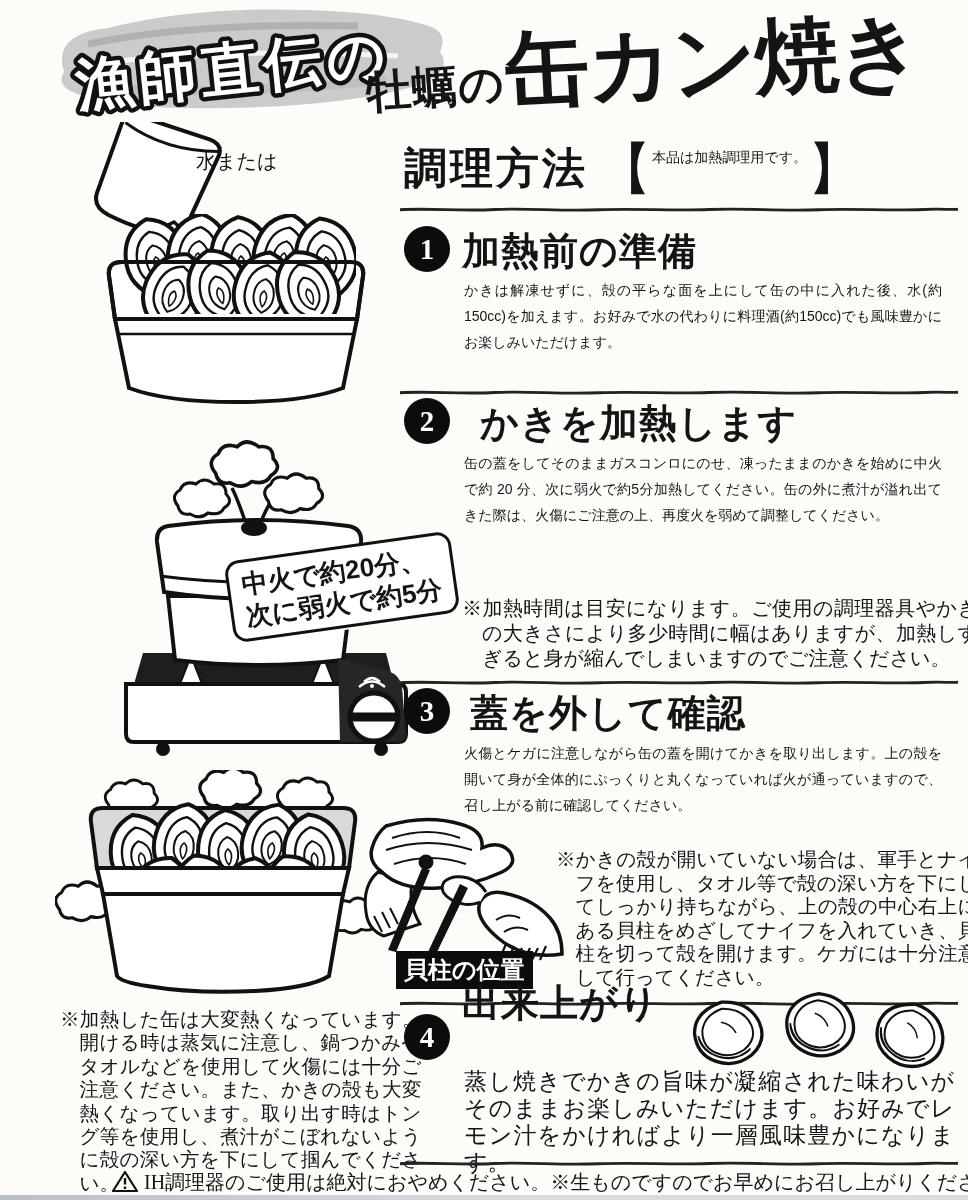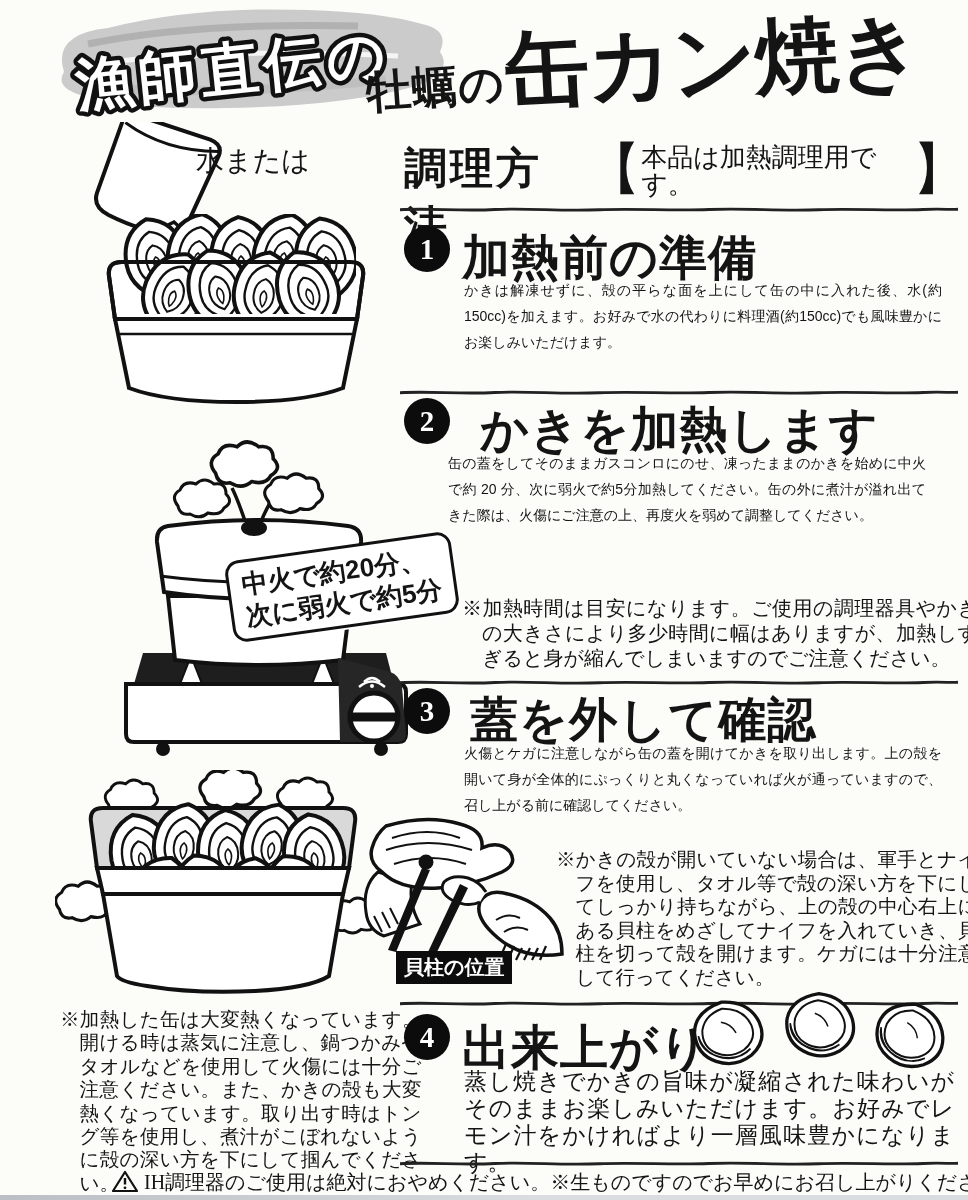--- a/index.html
+++ b/index.html
@@ -9,39 +9,39 @@
   .serif{font-family:"Liberation Serif",serif;}
 
   
   .title-part2{left:366px;top:58px;font-size:45px;font-weight:900;transform:rotate(-4deg);letter-spacing:1px;}
   .title-part3{left:505px;top:4px;font-size:84px;font-weight:900;transform:rotate(-3deg);letter-spacing:-2px;white-space:nowrap;}
 
   
   .cook-header{left:404px;top:140px;display:flex;align-items:flex-start;}
   .hdr-title{font-size:43px;font-weight:900;letter-spacing:3px;padding-right:8px;}
   .hdr-bracket{font-size:56px;font-weight:400;line-height:58px;}
-  .hdr-notes{font-size:26px;line-height:27px;padding-top:4px;}
+  .hdr-notes{font-size:14px;line-height:27px;padding-top:4px;text-align:right;}
 
   .divider{position:absolute;left:400px;width:558px;height:7px;}
   .divider svg{width:100%;height:100%;display:block;}
 
   
   .badge{width:46px;height:46px;border-radius:50%;background:#0c0c0c;color:#fff;display:flex;align-items:center;
          justify-content:center;font-weight:900;font-size:29px;font-family:"Liberation Serif",serif;}
-  .h-step{font-size:48px;font-weight:900;letter-spacing:1px;white-space:nowrap;}
+  .h-step{font-size:38px;font-weight:900;letter-spacing:1px;white-space:nowrap;}
   .body-txt{font-size:14px;line-height:26px;text-align:justify;}
   .note-txt{font-family:"Liberation Serif",serif;font-size:20px;line-height:25px;text-align:justify;
             padding-left:1em;text-indent:-1em;}
 
   
-  .pour-label{left:196px;top:146px;font-size:28px;line-height:30px;font-weight:500;}
+  .pour-label{left:196px;top:146px;font-size:20px;line-height:30px;font-weight:500;}
   .heat-bubble{left:228px;top:546px;background:#fff;border:3.5px solid #111;border-radius:14px;
                padding:6px 12px;transform:rotate(-8deg);font-size:26px;font-weight:900;line-height:32px;
                white-space:nowrap;box-shadow:2px 2px 0 #fff;}
-  .scallop-label{left:396px;top:951px;background:#0c0c0c;color:#fff;font-size:20px;font-weight:700;
+  .scallop-label{left:396px;top:951px;background:#0c0c0c;color:#fff;font-size:24px;font-weight:700;
                  padding:3px 8px;white-space:nowrap;}
   .left-warning{left:60px;top:1008px;width:342px;font-size:19.5px;line-height:23.4px;text-align:justify;
                 padding-left:1em;text-indent:-1em;}
 
   
   .bottom-warning{left:112px;top:1170px;display:flex;align-items:flex-start;font-size:20px;line-height:24px;white-space:nowrap;}
   .bottom-warning .txt{padding-left:6px;}
   .paper-edge{left:0;top:1195px;width:968px;height:5px;background:linear-gradient(90deg,#aab0b8cc,#c9cdd2aa 55%,#dadde0 100%);}
   svg{display:block;}
 </style>
@@ -198,21 +198,21 @@
   <div class="abs body-txt" style="left:464px;top:277px;width:478px">かきは解凍せずに、殻の平らな面を上にして缶の中に入れた後、水(約150cc)を加えます。お好みで水の代わりに料理酒(約150cc)でも風味豊かにお楽しみいただけます。</div>
 
   <div class="divider" style="top:389px">
     <svg viewBox="0 0 560 6" preserveAspectRatio="none">
         <path d="M0,3.2 C30,1.6 60,4.6 95,3 C130,1.4 160,4.8 200,3.2 C240,1.8 270,4.4 310,3 C350,1.6 380,4.6 420,3.2 C460,2 490,4.4 525,3 C545,2.2 552,3.4 560,2.8" stroke="#222" stroke-width="2.4" fill="none"></path>
       </svg>
   </div>
 
   <div class="abs badge" style="left:404px;top:398px">2</div>
   <div class="abs h-step" style="left:480px;top:398px">かきを加熱します</div>
-  <div class="abs body-txt" style="left:448px;top:450px;width:478px">缶の蓋をしてそのままガスコンロにのせ、凍ったままのかきを始めに中火で約 20 分、次に弱火で約5分加熱してください。缶の外に煮汁が溢れ出てきた際は、火傷にご注意の上、再度火を弱めて調整してください。</div>
+  <div class="abs body-txt" style="left:464px;top:450px;width:478px">缶の蓋をしてそのままガスコンロにのせ、凍ったままのかきを始めに中火で約 20 分、次に弱火で約5分加熱してください。缶の外に煮汁が溢れ出てきた際は、火傷にご注意の上、再度火を弱めて調整してください。</div>
   <div class="abs note-txt" style="left:462px;top:596px;width:496px">※加熱時間は目安になります。ご使用の調理器具やかきの大きさにより多少時間に幅はありますが、加熱しすぎると身が縮んでしまいますのでご注意ください。</div>
 
   <div class="divider" style="top:679px">
     <svg viewBox="0 0 560 6" preserveAspectRatio="none">
         <path d="M0,3.2 C30,1.6 60,4.6 95,3 C130,1.4 160,4.8 200,3.2 C240,1.8 270,4.4 310,3 C350,1.6 380,4.6 420,3.2 C460,2 490,4.4 525,3 C545,2.2 552,3.4 560,2.8" stroke="#222" stroke-width="2.4" fill="none"></path>
       </svg>
   </div>
 
   <div class="abs badge" style="left:404px;top:688px">3</div>
   <div class="abs h-step" style="left:470px;top:688px">蓋を外して確認</div>
@@ -234,21 +234,21 @@
   </svg>
   <div class="abs scallop-label">貝柱の位置</div>
 
   <div class="divider" style="top:1000px">
     <svg viewBox="0 0 560 6" preserveAspectRatio="none">
         <path d="M0,3.2 C30,1.6 60,4.6 95,3 C130,1.4 160,4.8 200,3.2 C240,1.8 270,4.4 310,3 C350,1.6 380,4.6 420,3.2 C460,2 490,4.4 525,3 C545,2.2 552,3.4 560,2.8" stroke="#222" stroke-width="2.4" fill="none"></path>
       </svg>
   </div>
 
   <div class="abs badge" style="left:404px;top:1014px">4</div>
-  <div class="abs h-step" style="left:462px;top:1016px">出来上がり</div>
+  <div class="abs h-step" style="left:462px;top:978px">出来上がり</div>
   <svg class="abs" style="left:688px;top:990px" width="270" height="80" viewBox="0 0 270 80">
     <use href="#coyster" transform="translate(2,10) scale(0.82) rotate(-10 45 40)"></use>
     <use href="#coyster" transform="translate(94,2) scale(0.82)"></use>
     <use href="#coyster" transform="translate(184,12) scale(0.82) rotate(12 45 40)"></use>
   </svg>
   <div class="abs body-txt" style="left:464px;top:1068px;width:490px;line-height:27px;font-size:23px">蒸し焼きでかきの旨味が凝縮された味わいがそのままお楽しみいただけます。お好みでレモン汁をかければより一層風味豊かになります。</div>
 
   <div class="divider" style="top:1160px">
     <svg viewBox="0 0 560 6" preserveAspectRatio="none">
         <path d="M0,3.2 C30,1.6 60,4.6 95,3 C130,1.4 160,4.8 200,3.2 C240,1.8 270,4.4 310,3 C350,1.6 380,4.6 420,3.2 C460,2 490,4.4 525,3 C545,2.2 552,3.4 560,2.8" stroke="#222" stroke-width="2.4" fill="none"></path>

